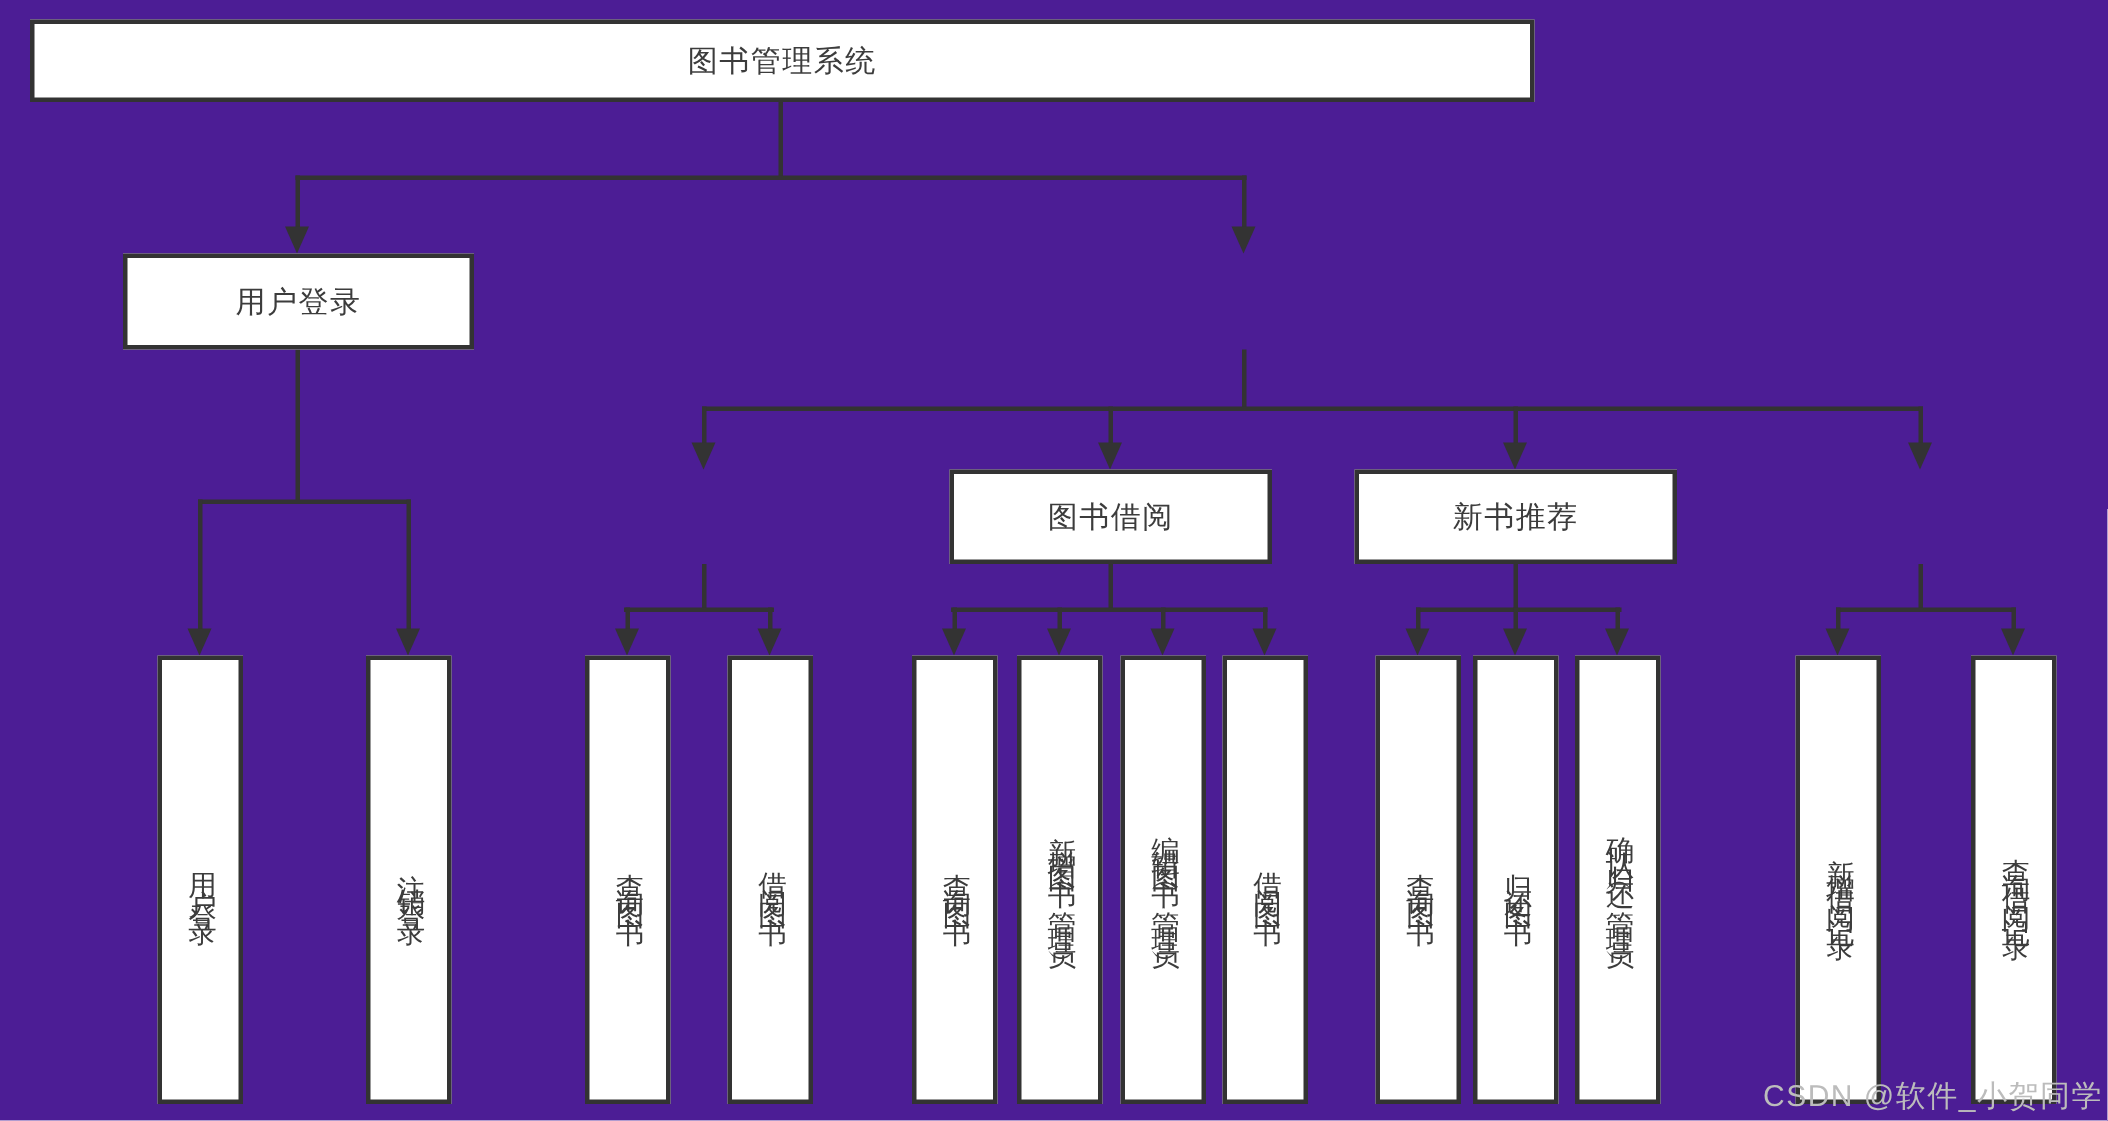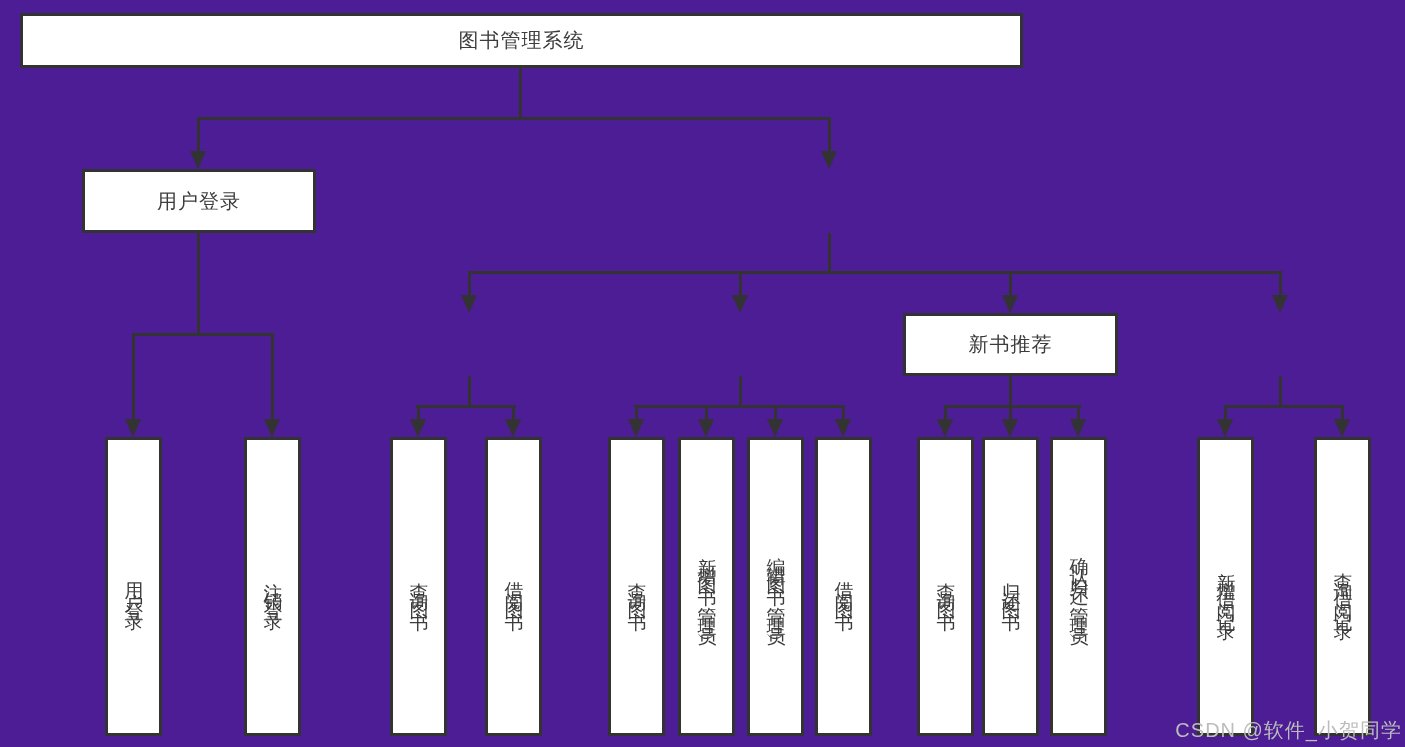--- a/index.html
+++ b/index.html
@@ -86,20 +86,23 @@
   <div class="ah" style="left:1334px;top:419px"></div>
 
   <div class="hbox" style="left:20px;top:13px;width:1003px;height:55px">
     <span>图书管理系统</span>
   </div>
 
   <div class="hbox" style="left:82px;top:169px;width:234px;height:64px">
     <span>用户登录</span>
   </div>
 
+  <div class="hbox" style="left:633px;top:313px;width:215px;height:63px">
+    <span>图书借阅</span>
+  </div>
   <div class="hbox" style="left:903px;top:313px;width:215px;height:63px">
     <span>新书推荐</span>
   </div>
 
   <div class="vbox" style="left:105px">
     <span class="vlbl">用户登录</span>
   </div>
   <div class="vbox" style="left:244px">
     <span class="vlbl">注销登录</span>
   </div>

